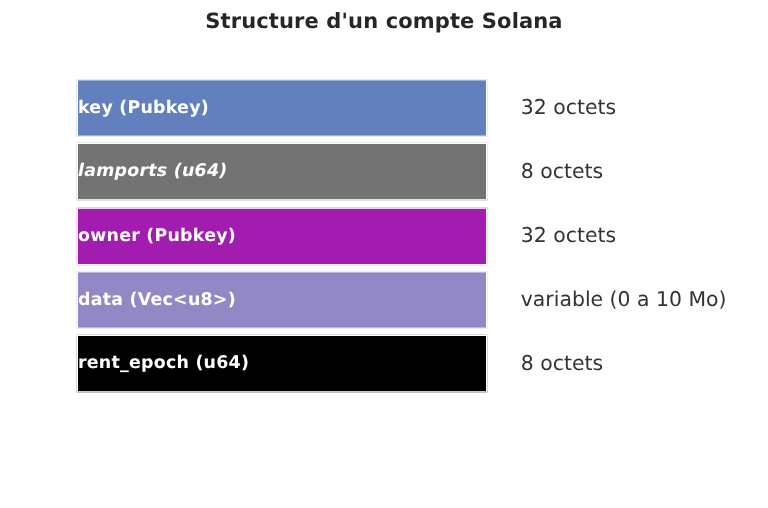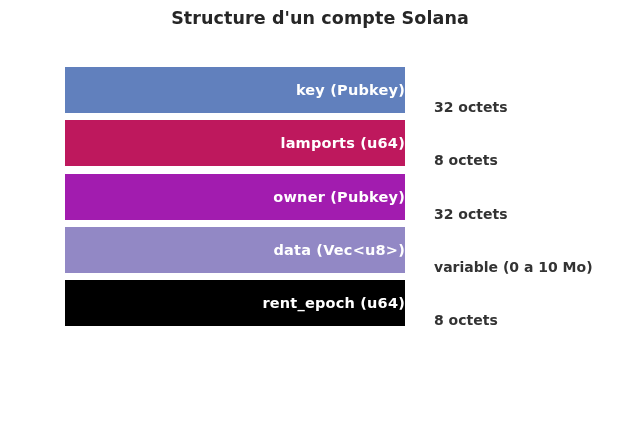--- a/index.html
+++ b/index.html
@@ -48,40 +48,40 @@
   .bar {
     position: absolute;
     left: 0;
     top: 0;
     width: 342px;
     height: 48px;
     border: 1.6px solid #ffffff;
     box-sizing: border-box;
     display: flex;
     align-items: center;
-    justify-content: flex-end;
+    justify-content: flex-start;
   }
 
   .bar-label {
     font-size: 14.5px;
     font-weight: bold;
     color: #ffffff;
     letter-spacing: 0.2px;
     white-space: nowrap;
   }
 
   .size-label {
     position: absolute;
     left: 370px;
-    top: 17px;
+    top: 0;
     height: 48px;
     display: flex;
     align-items: center;
-    font-size: 14px;
-    font-weight: bold;
+    font-size: 17px;
+    font-weight: normal;
     color: #333333;
     white-space: nowrap;
   }
 </style>
 </head>
 <body style="background-color: rgb(255, 255, 255);">
 
 <div class="figure">
 
   <div class="figure-title">Structure d'un compte Solana</div>
@@ -89,21 +89,21 @@
   <div class="stack">
 
     <div class="row">
       <div class="bar" style="background-color: rgb(97, 128, 189);">
         <span class="bar-label">key (Pubkey)</span>
       </div>
       <div class="size-label">32 octets</div>
     </div>
 
     <div class="row">
-      <div class="bar" style="background-color: #be185d;">
+      <div class="bar" style="background-color: #737373; font-style: italic;">
         <span class="bar-label">lamports (u64)</span>
       </div>
       <div class="size-label">8 octets</div>
     </div>
 
     <div class="row">
       <div class="bar" style="background-color: #a21caf;">
         <span class="bar-label">owner (Pubkey)</span>
       </div>
       <div class="size-label">32 octets</div>

